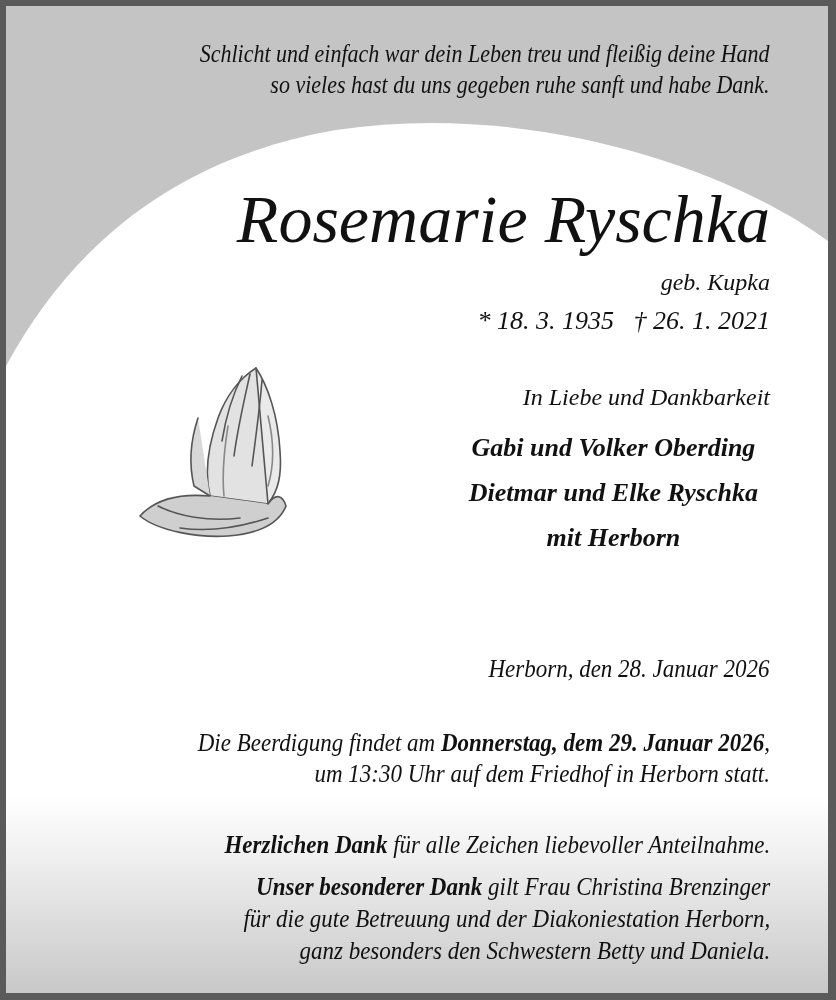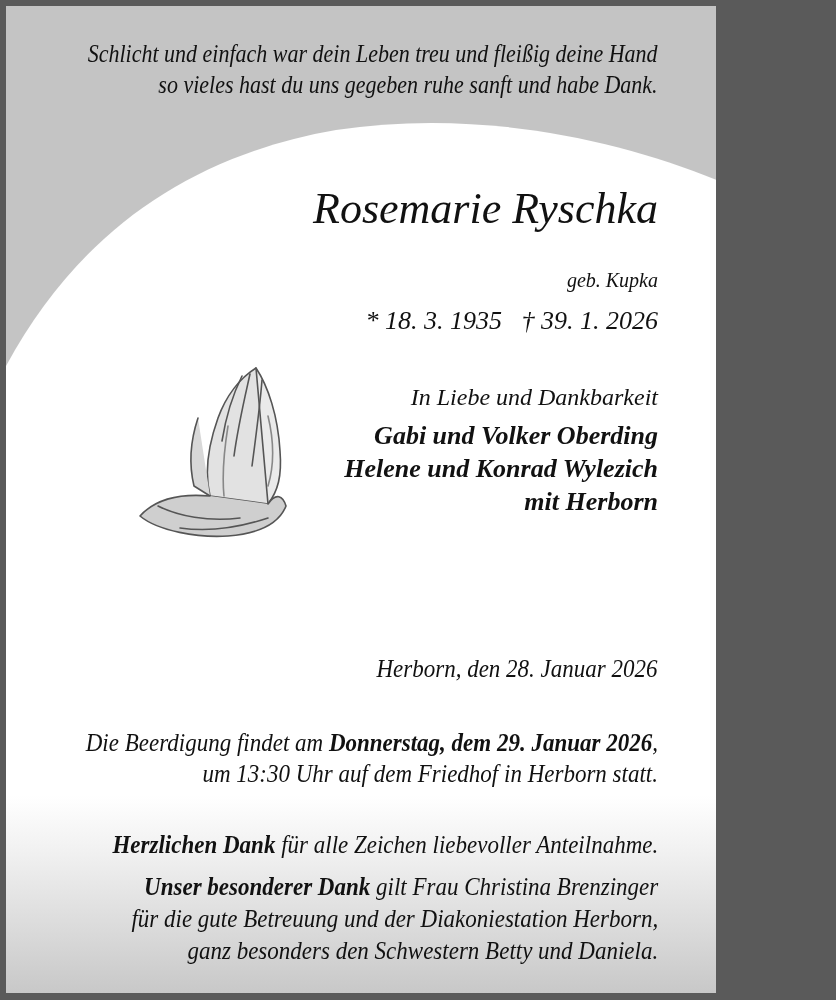--- a/index.html
+++ b/index.html
@@ -1,71 +1,71 @@
 <!DOCTYPE html>
 <html><head>
 <meta charset="utf-8">
 <style>
   html, body { margin: 0; padding: 0; }
   body { width: 836px; height: 1000px; background: #5a5a5a; font-family: "Liberation Serif", "DejaVu Serif", serif; }
   .card {
-    position: absolute; left: 6px; top: 6px; width: 710px; height: 987px;
+    position: absolute; left: 6px; top: 6px; width: 822px; height: 987px;
     background: #c4c4c4; overflow: hidden;
   }
   .white-area {
     position: absolute; left: 0; top: 0; width: 822px; height: 987px;
     background: linear-gradient(to bottom, #ffffff 0%, #ffffff 80%, #f0f0f0 86%, #c8c8c8 100%);
     clip-path: path('M 0 360 C 70 230, 180 150, 330 124 C 520 95, 720 160, 822 235 L 822 987 L 0 987 Z');
   }
   .text { position: absolute; right: 58px; text-align: right; color: #111; font-style: italic; }
   .motto { top: 32px; font-size: 25px; line-height: 31px; transform: scaleX(0.88); transform-origin: right; }
-  .name { top: 168px; font-size: 44px; line-height: 70px; margin-left: 8px; }
-  .maiden { top: 263px; font-size: 20px; }
+  .name { top: 178px; font-size: 68px; line-height: 70px; margin-left: 8px; }
+  .maiden { top: 263px; font-size: 24px; }
   .dates { top: 300px; font-size: 26px; white-space: pre; }
   .love { top: 378px; font-size: 24px; }
   .family { top: 413px; font-size: 26px; line-height: 33px; font-weight: bold; }
-  .family div { margin: 0; }
+  .family div { margin: 12px; text-align: center; }
   .place { top: 649px; font-size: 25px; transform: scaleX(0.92); transform-origin: right; }
   .funeral { top: 721px; font-size: 25px; line-height: 31px; transform: scaleX(0.92); transform-origin: right; white-space: nowrap; }
   .thanks { top: 823px; font-size: 25px; line-height: 32px; transform: scaleX(0.92); transform-origin: right; white-space: nowrap; }
   .thanks .gap { height: 10px; }
   b { font-weight: bold; }
   .hands { position: absolute; left: 122px; top: 350px; width: 170px; height: 190px; }
 </style>
 </head>
 <body>
 
 <div class="card">
   <div class="white-area"></div>
 
   <div class="text motto">
     <div>Schlicht und einfach war dein Leben treu und fleißig deine Hand</div>
     <div>so vieles hast du uns gegeben ruhe sanft und habe Dank.</div>
   </div>
 
   <div class="text name">Rosemarie Ryschka</div>
   <div class="text maiden">geb. Kupka</div>
-  <div class="text dates"><span>* 18. 3. 1935</span>   <span>† 39. 1. 2026</span></div>
+  <div class="text dates"><span>* 18. 3. 1935</span>   <span>† 26. 1. 2021</span></div>
 
   <svg class="hands" viewBox="0 0 170 190">
     <g fill="none" stroke="#555" stroke-width="1.6" stroke-linejoin="round" stroke-linecap="round">
       <path d="M128 12 C140 30, 150 60, 152 95 C154 120, 150 135, 140 148" fill="#eaeaea"></path>
       <path d="M128 12 C112 22, 98 40, 90 62 C80 90, 76 115, 82 140 L140 148 Z" fill="#e2e2e2"></path>
       <path d="M114 20 C104 40, 98 60, 94 85 M122 18 C116 45, 110 70, 106 100 M134 24 C132 50, 128 80, 124 110"></path>
       <path d="M70 62 C64 80, 60 105, 66 130 L82 140" fill="#d8d8d8"></path>
       <path d="M82 140 C60 138, 30 140, 12 160 C30 175, 70 182, 100 180 C125 178, 150 170, 158 150 C155 140, 148 136, 140 148" fill="#cfcfcf"></path>
       <path d="M30 150 C50 160, 80 166, 112 162 M52 172 C80 176, 110 172, 140 162"></path>
       <path d="M100 70 C96 95, 94 120, 96 140 M140 60 C146 85, 146 110, 140 130" stroke="#888"></path>
     </g>
   </svg>
 
   <div class="text love">In Liebe und Dankbarkeit</div>
   <div class="text family">
     <div>Gabi und Volker Oberding</div>
-    <div>Helene und Konrad Wylezich</div>
+    <div>Dietmar und Elke Ryschka</div>
     <div>mit Herborn</div>
   </div>
 
   <div class="text place">Herborn, den 28. Januar 2026</div>
 
   <div class="text funeral">
     <div><span>Die Beerdigung findet am </span><b>Donnerstag, dem 29. Januar 2026</b><span>,</span></div>
     <div>um 13:30 Uhr auf dem Friedhof in Herborn statt.</div>
   </div>
 

